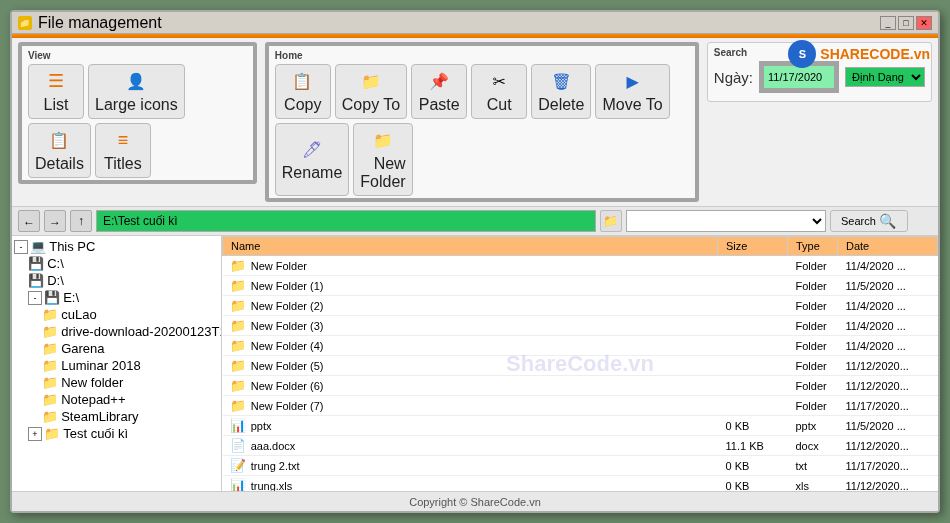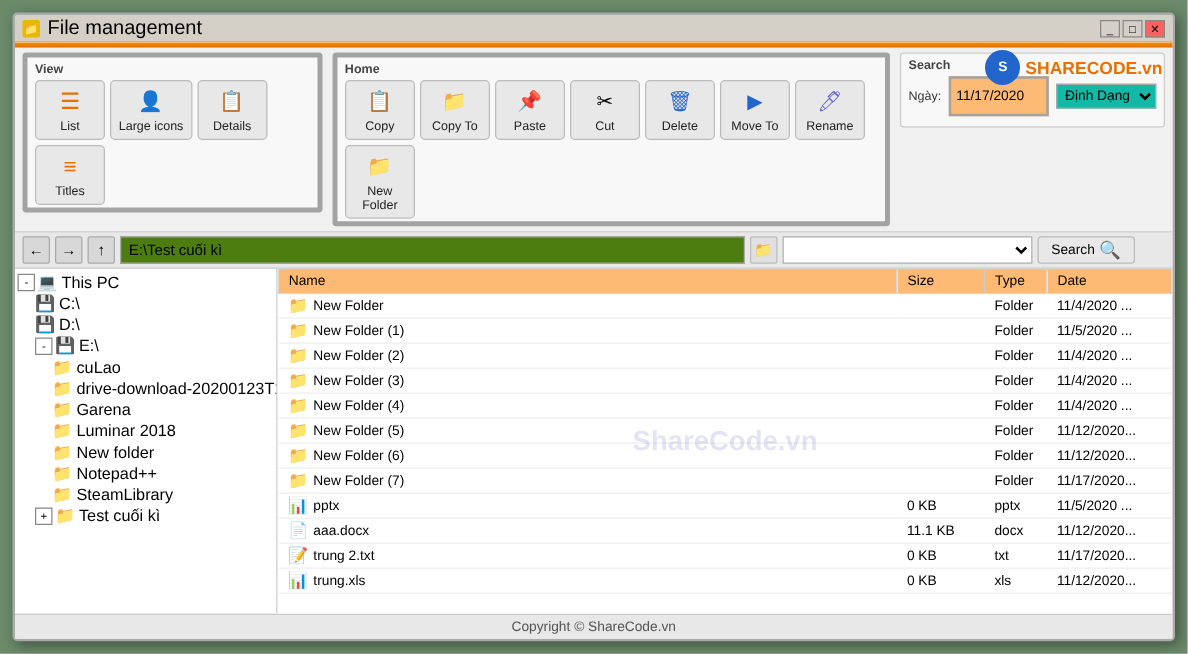--- a/index.html
+++ b/index.html
@@ -121,54 +121,55 @@
     }
     .tb-btn-icon {
       width: 24px;
       height: 24px;
       display: flex;
       align-items: center;
       justify-content: center;
       font-size: 18px;
     }
     .tb-btn-label {
-      font-size: 10px;
+      font-size: 16px;
       color: #222;
       white-space: nowrap;
+      text-align: right;
     }
     .search-section {
       flex: 1;
       border: 1px solid #ccc;
       padding: 4px 6px;
       background: #f8f8f8;
       border-radius: 3px;
     }
     .search-row {
       display: flex;
       align-items: center;
       gap: 6px;
       margin-bottom: 4px;
     }
     .search-label {
-      font-size: 10px;
+      font-size: 15px;
       color: #333;
       white-space: nowrap;
     }
     .search-input {
-      border: 2px solid #a3a3a3;
+      border: 5px solid #a3a3a3;
       padding: 2px 4px;
       font-size: 11px;
-      background: #fdba74;
+      background: #86efac;
       height: 32px;
     }
     .search-select {
       border: 1px solid #aaa;
       padding: 1px 2px;
       font-size: 11px;
-      background: #14b8a6;
+      background: #22c55e;
       height: 20px;
     }
     .search-btn {
       background: #e8e8e8;
       border: 1px solid #bbb;
       border-radius: 3px;
       padding: 2px 10px;
       font-size: 11px;
       cursor: pointer;
       display: flex;
@@ -194,21 +195,21 @@
       align-items: center;
       justify-content: center;
       font-size: 12px;
       cursor: pointer;
     }
     .address-input {
       flex: 1;
       border: 1px solid #aaa;
       padding: 2px 6px;
       font-size: 12px;
-      background: #4d7c0f;
+      background: #22c55e;
       height: 22px;
       max-width: 500px;
     }
     .addr-icon {
       width: 22px;
       height: 22px;
       border: 1px solid #bbb;
       background: #e0e0e0;
       border-radius: 2px;
       display: flex;

